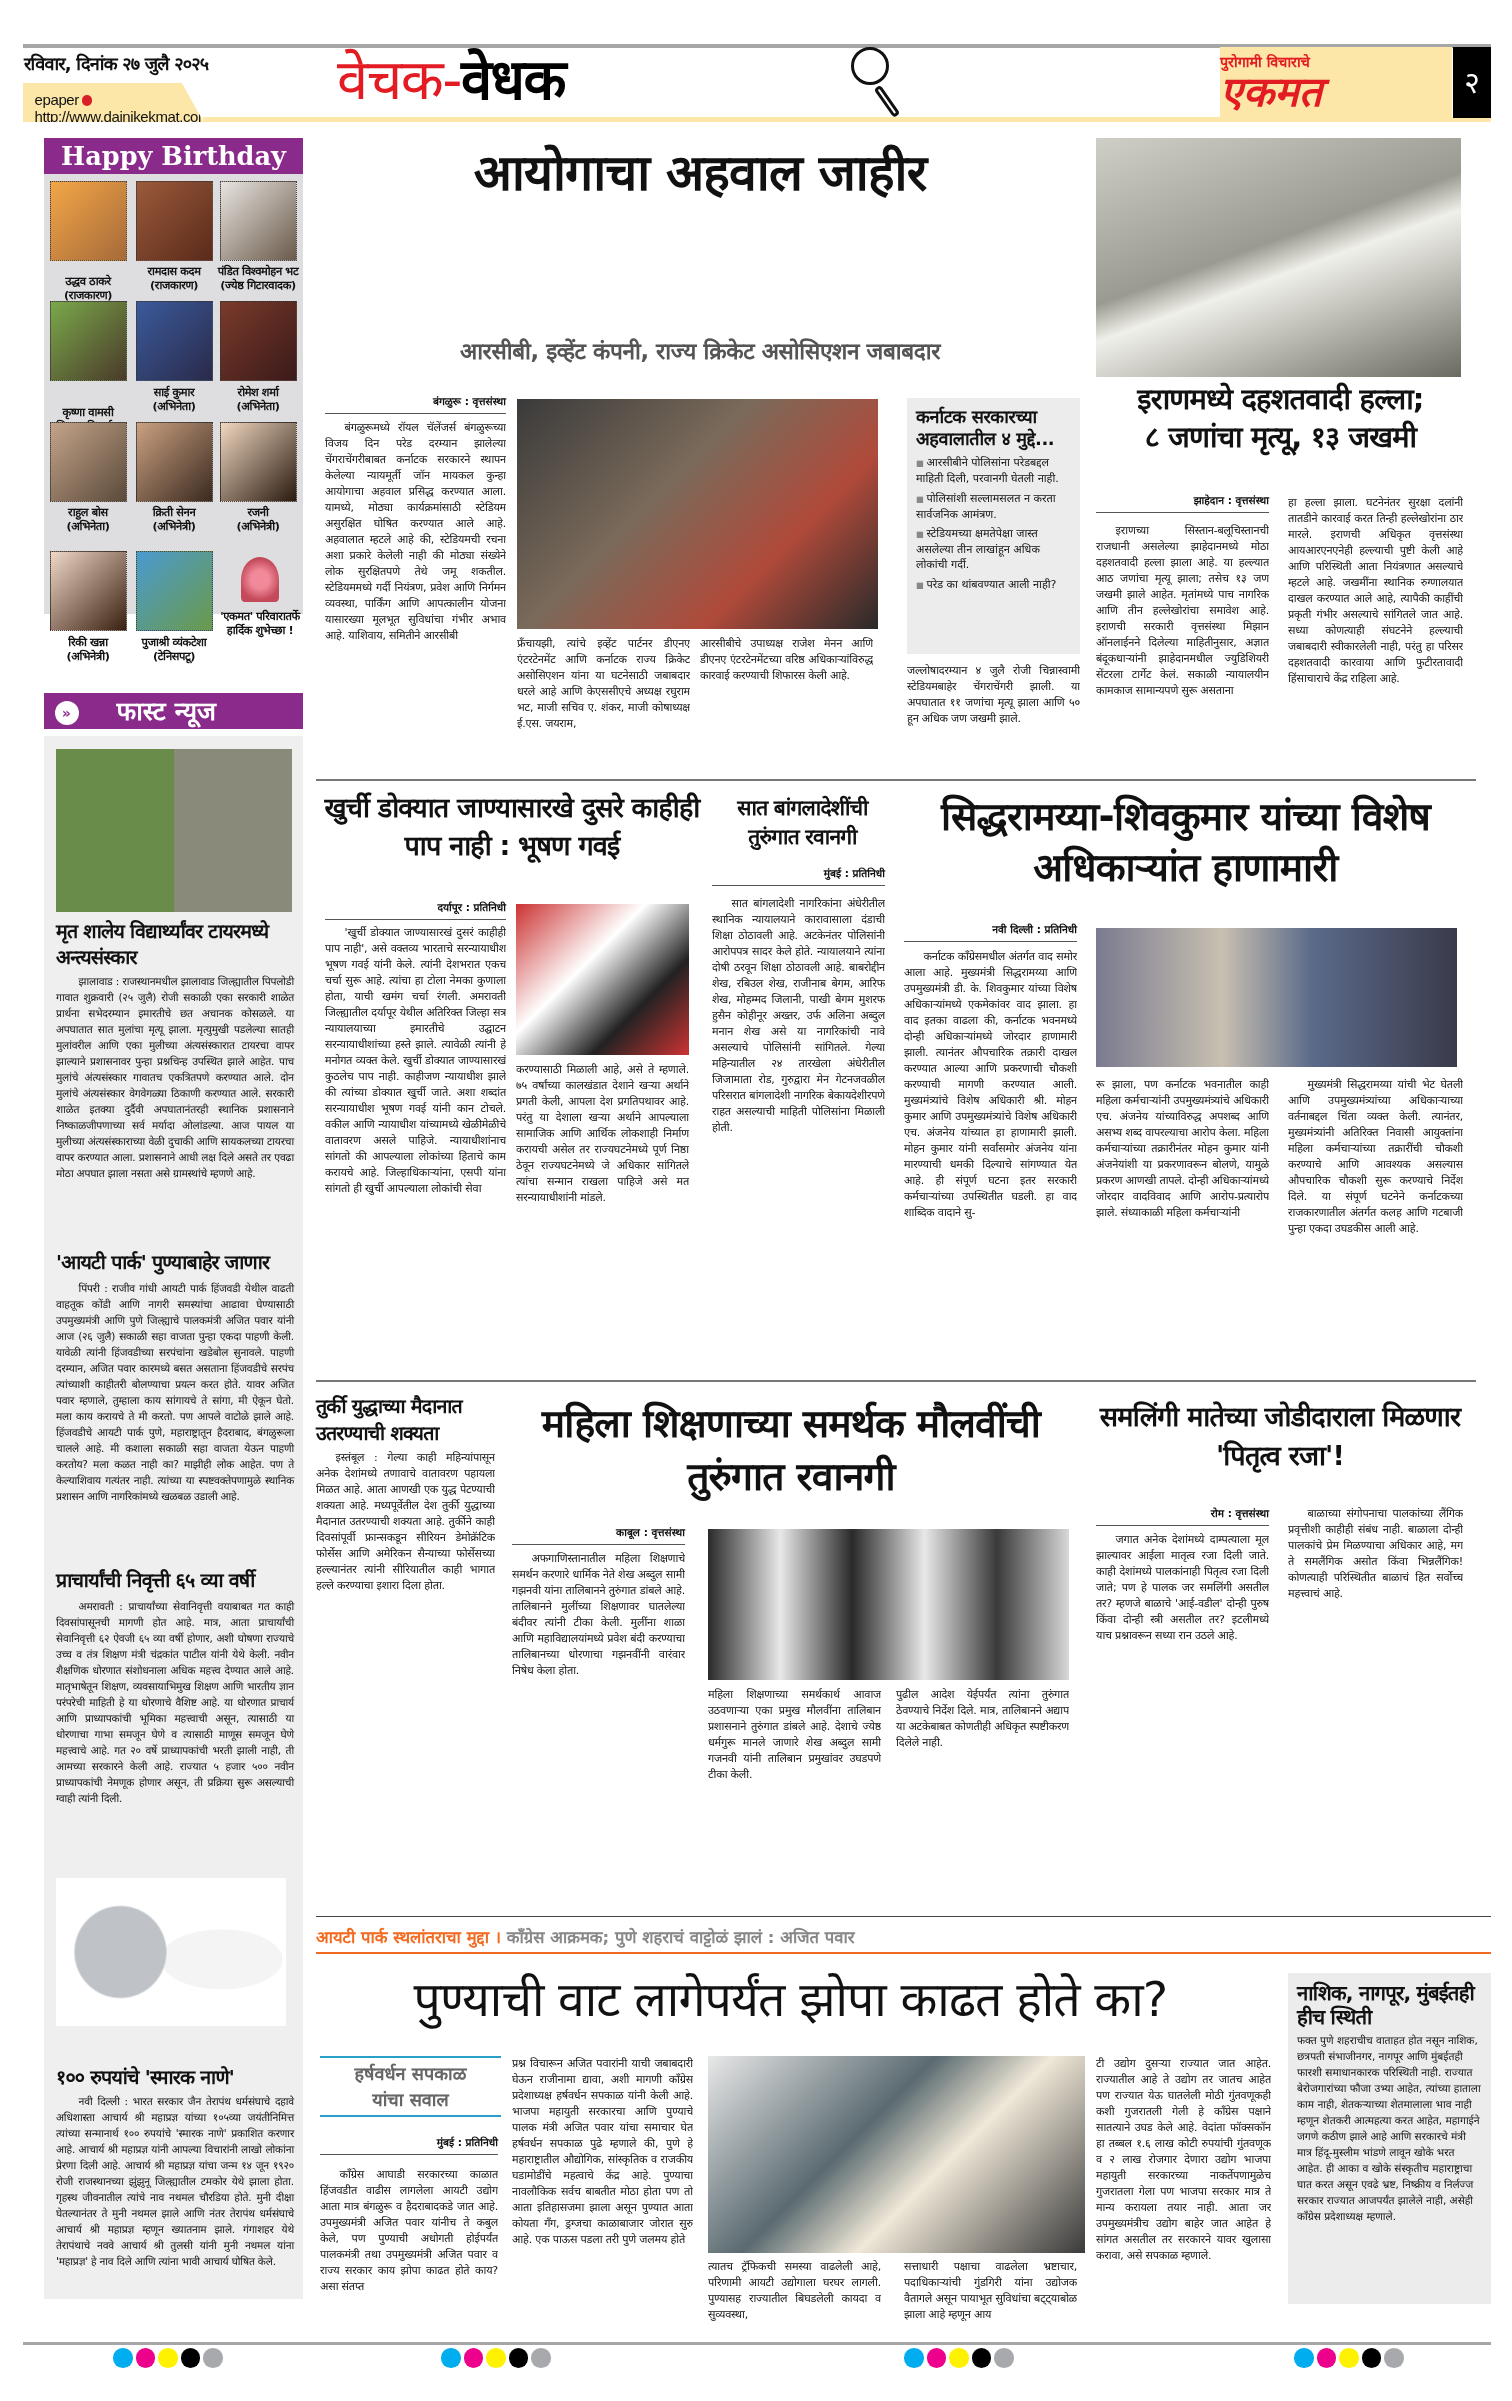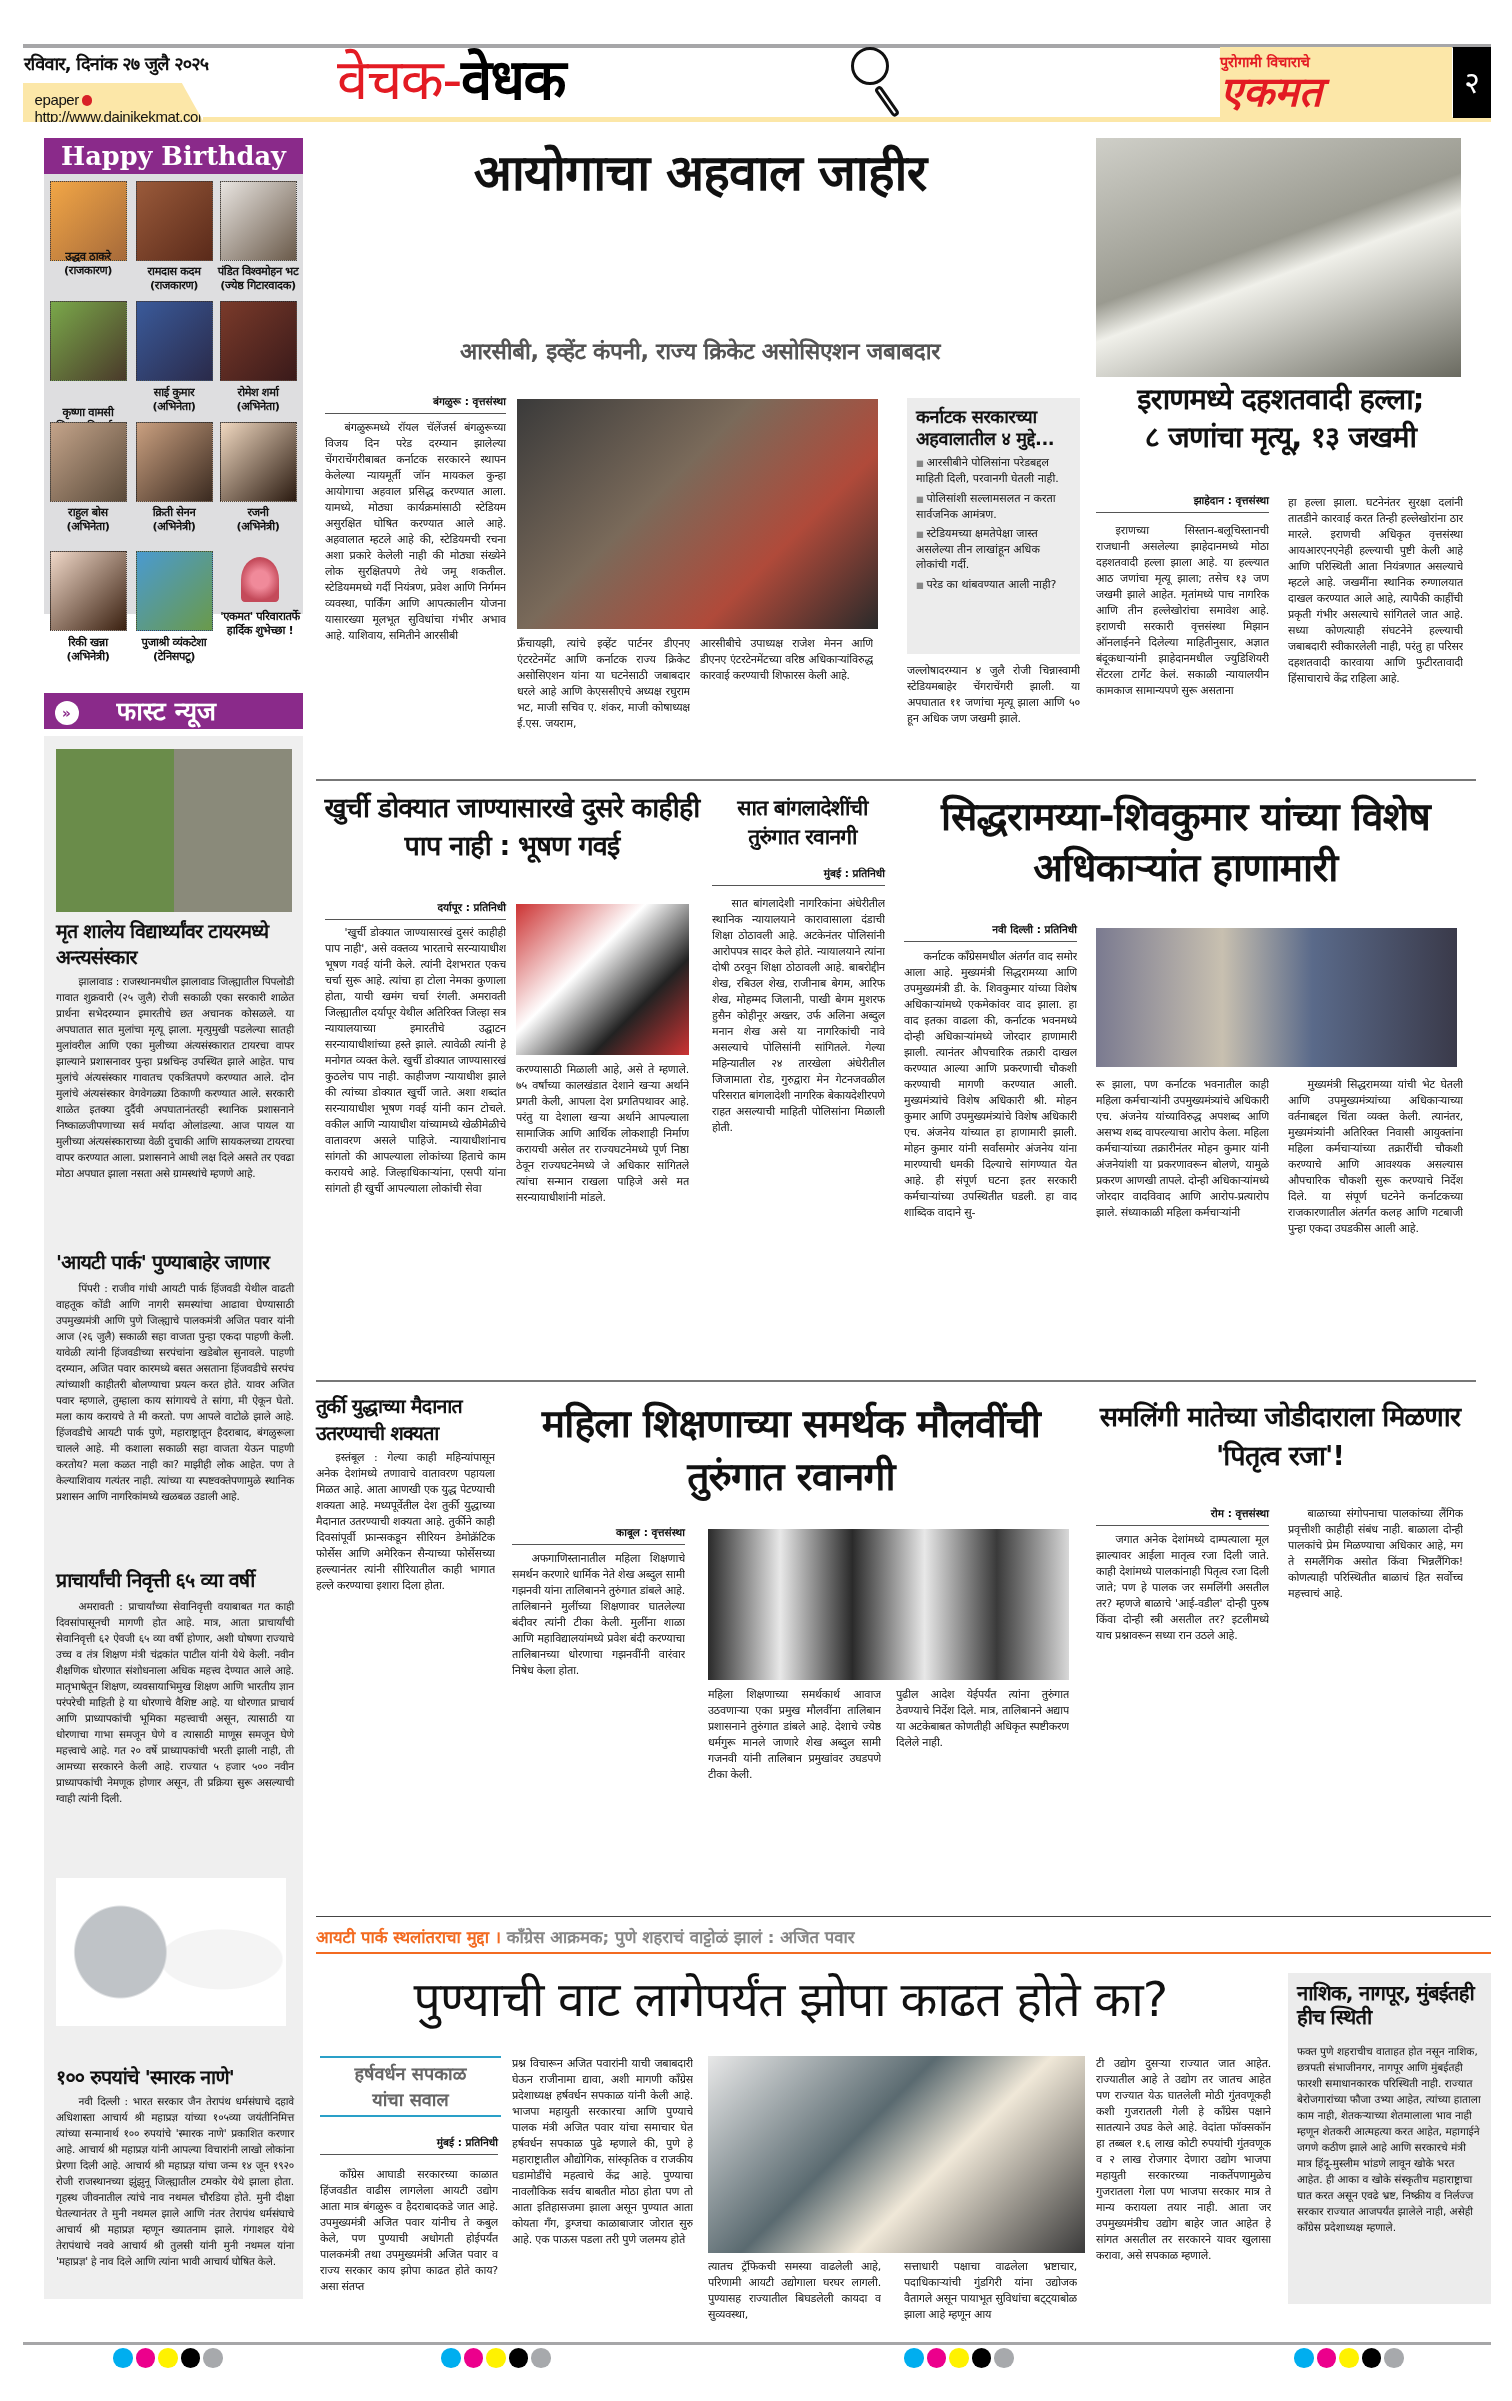--- a/index.html
+++ b/index.html
@@ -39,21 +39,21 @@
 .rule{position:absolute;height:1.5px;background:#777}
 .info-box{left:907px;top:398px;width:173px;height:256px;background:#ececec;padding:7.5px 9px}
 .info-box .t{font-size:18px;font-weight:bold;line-height:22.6px;letter-spacing:-0.4px}
 .info-box li{list-style:none;font-size:11px;line-height:15px;margin-top:4.5px}
 .info-box li:before{content:"■ ";color:#888;font-size:8.3px}
 .h2{position:absolute;font-weight:bold;text-align:center;letter-spacing:-0.8px}
 .strip{left:316px;top:1916px;width:1175px;font-size:16.6px;font-weight:bold;color:#888;border-top:1.5px solid #444;border-bottom:2.3px solid #f36b21;padding:7.5px 0 4.5px}
 .strip .red{color:#f36b21}
 .side-box{left:1288px;top:1973px;width:203px;height:331px;background:#ececec;padding:7.5px 9px}
 .side-box .t{font-size:20.3px;font-weight:bold;line-height:24px;letter-spacing:-0.8px}
-.side-box p{font-size:10.5px;line-height:16px;margin-top:14px}
+.side-box p{font-size:10.5px;line-height:16px;margin-top:3px}
 .botbar{left:22.6px;top:2342px;width:1468px;height:3px;background:#a6a6a8}
 .cmyk{position:absolute;top:2348px;display:flex;gap:3px}
 .cmyk span{width:19.6px;height:19.6px;border-radius:50%;display:block}
 </style>
 </head>
 <body>
 
 <div class="abs topbar"></div>
 <div class="abs date">रविवार, दिनांक २७ जुलै २०२५</div>
 <div class="abs epaper"><span>epaper</span><span class="dot"></span><span>http://www.dainikekmat.com</span></div>
@@ -66,21 +66,21 @@
   <div class="name">एकमत</div>
 </div>
 <div class="abs pageno">२</div>
 
 <div class="abs bday"></div>
 <div class="abs bday-h">Happy Birthday</div>
 <div>
   <div class="pic" style="left:50px;top:181px;background:linear-gradient(135deg,#f2a646,#a66a3a)"></div>
   <div class="pic" style="left:136px;top:181px;background:linear-gradient(135deg,#9a5a3a,#5a2a1a)"></div>
   <div class="pic" style="left:220px;top:181px;background:linear-gradient(135deg,#e8e4e0,#6a5a4a)"></div>
-  <div class="pname" style="left:42px;top:250px">
+  <div class="pname" style="left:42px;top:275px">
       <div>उद्धव ठाकरे</div>
       <div>(राजकारण)</div>
     </div>
   <div class="pname" style="left:128px;top:265px">
       <div>रामदास कदम</div>
       <div>(राजकारण)</div>
     </div>
   <div class="pname" style="left:212px;top:265px">
       <div>पंडित विश्वमोहन भट</div>
       <div>(ज्येष्ठ गिटारवादक)</div>

